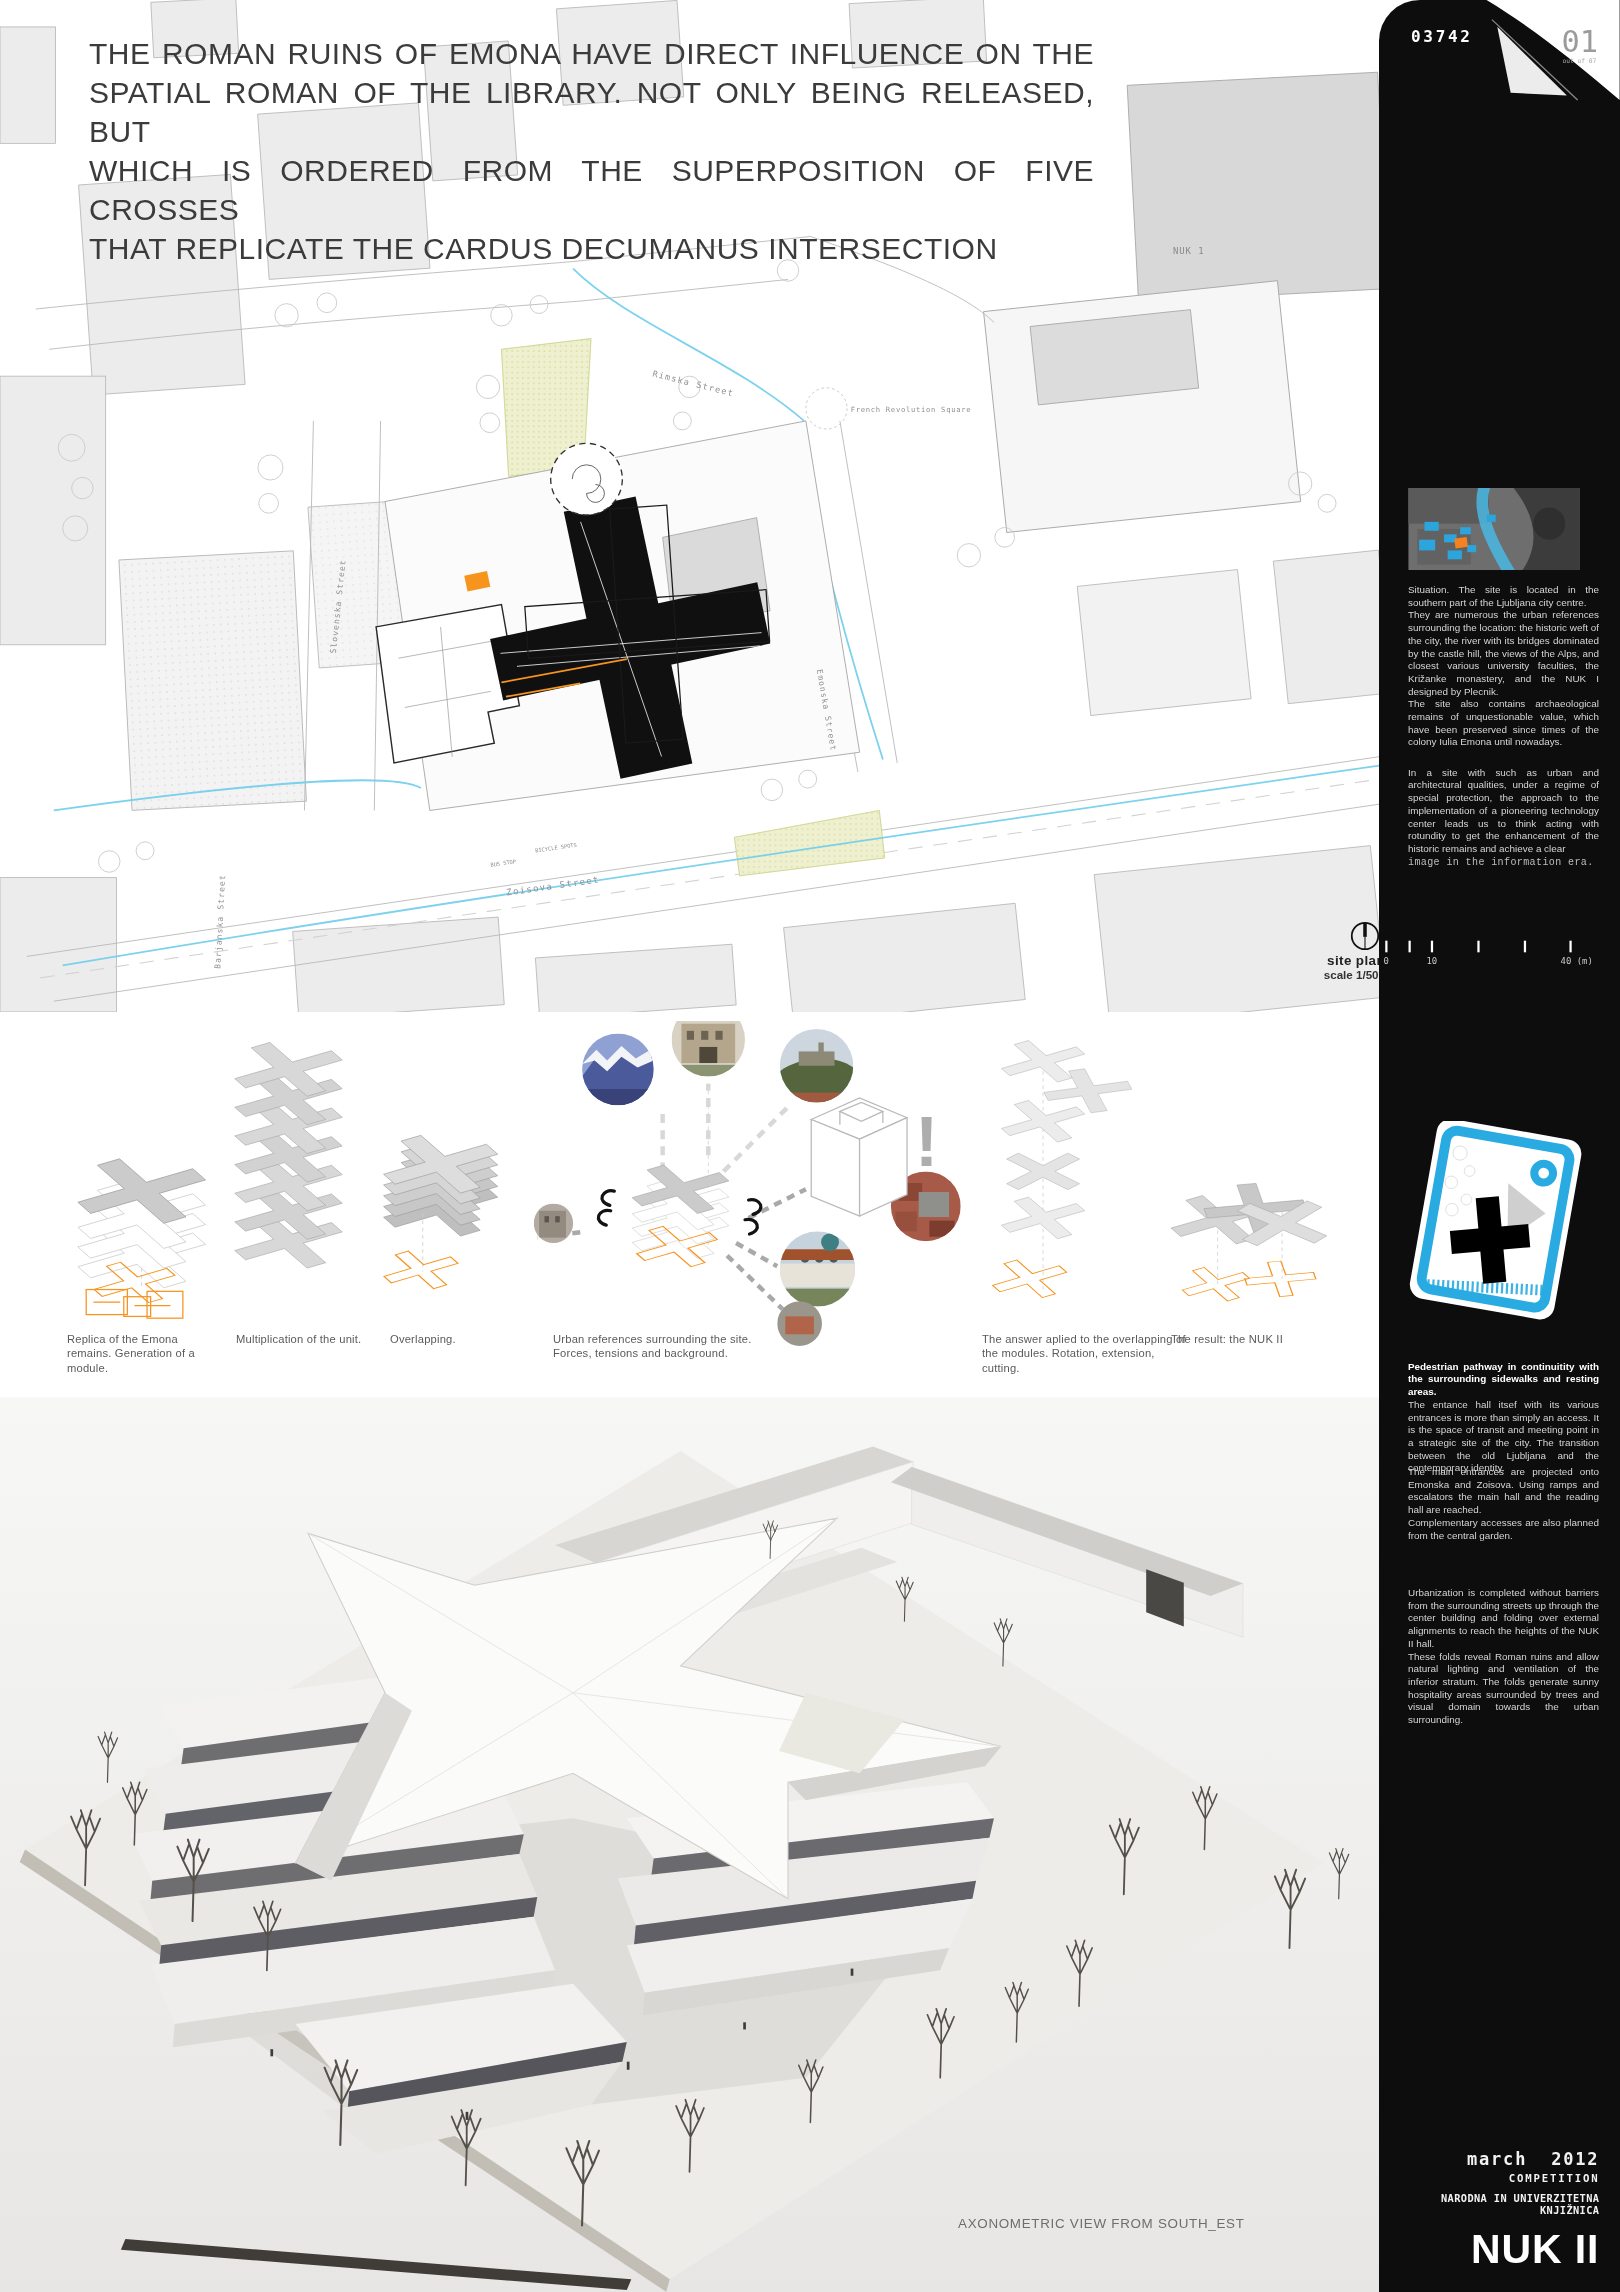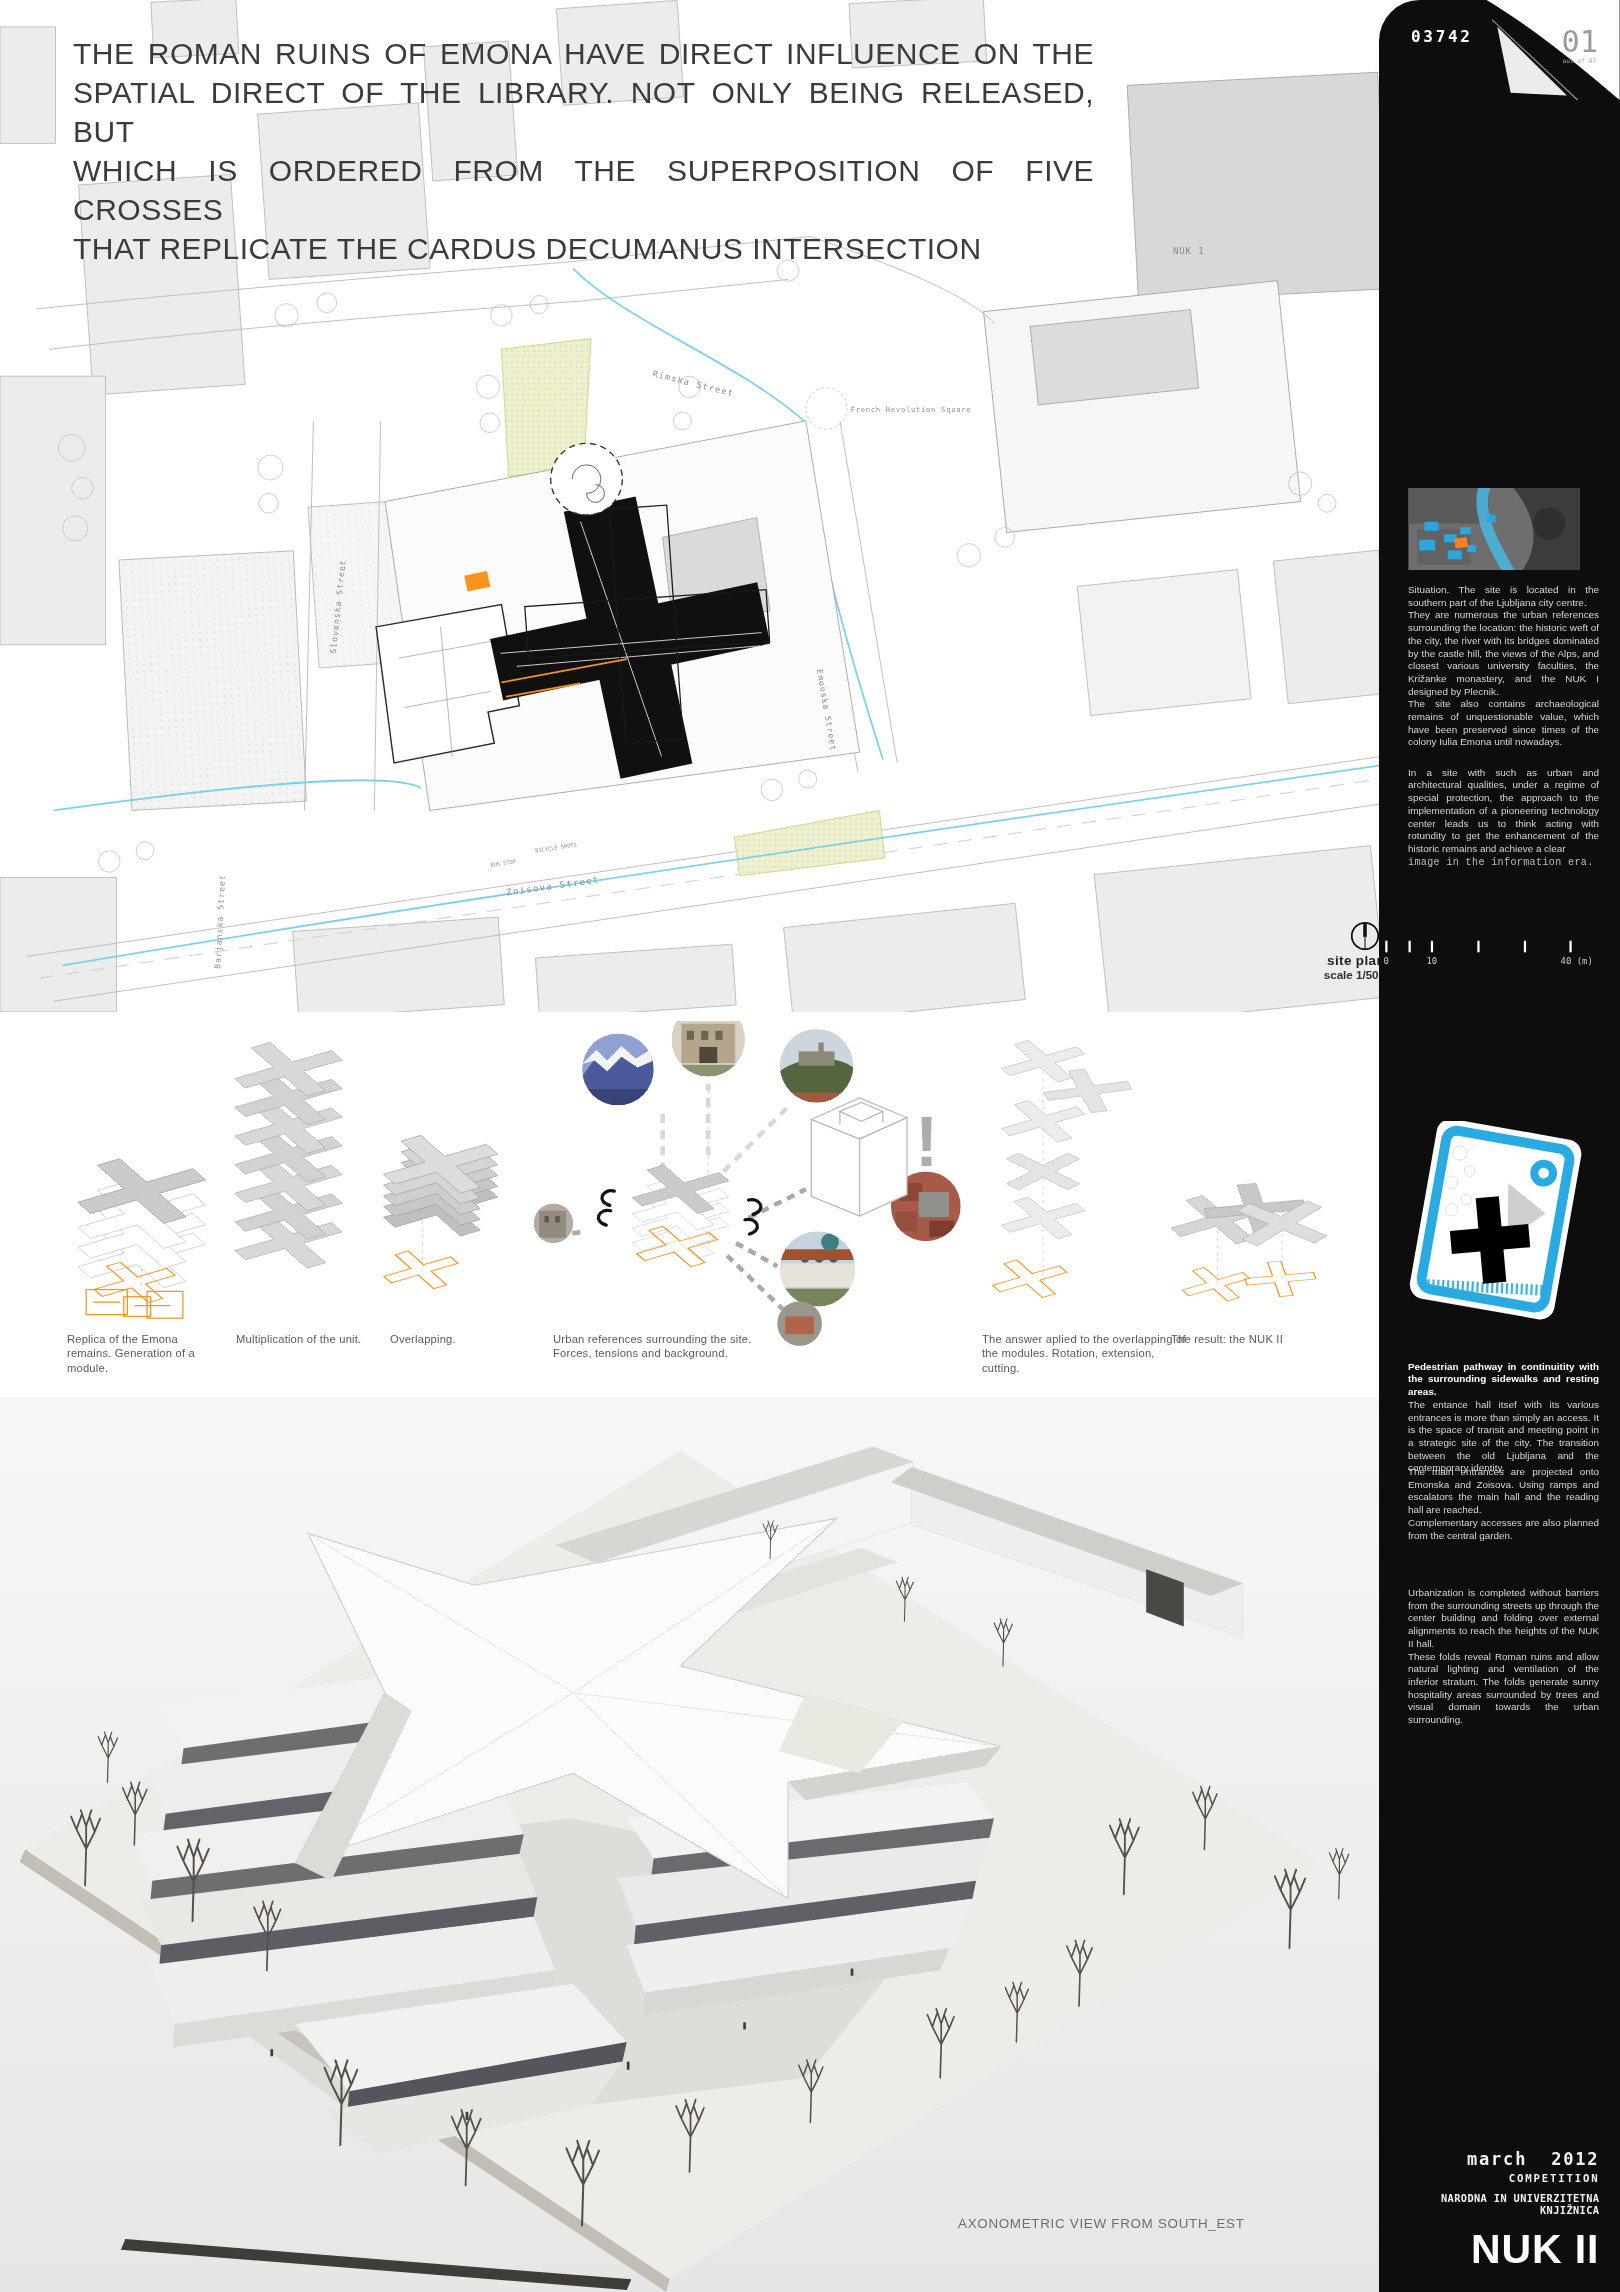--- a/index.html
+++ b/index.html
@@ -4,21 +4,21 @@
 <style>
   html,body{margin:0;padding:0;background:#fff;}
   .board{position:relative;width:1620px;height:2293px;background:#fff;overflow:hidden;
          font-family:"Liberation Sans",sans-serif;}
   .abs{position:absolute;}
   .mono{font-family:"DejaVu Sans Mono",monospace;}
 
   
   .statement{left:73px;top:34px;width:1021px;color:#3b3b3b;font-size:30px;line-height:39px;
              letter-spacing:0.5px;font-weight:400;}
-  .st-line{text-align:justify;text-align-last:justify;white-space:normal;}
+  .st-line{text-align:justify;text-align-last:justify;white-space:normal;margin-left:16px;}
   .st-last{text-align-last:left;}
 
   
   .plan-label{left:1236px;top:921px;width:149px;text-align:right;color:#222;}
   .plan-label .nicon{display:block;margin:0 5.4px 1.8px auto;width:30px;height:30px;}
   .plan-label .l1{font-weight:bold;font-size:13.4px;letter-spacing:0.4px;}
   .plan-label .l2{font-size:11.6px;font-weight:bold;color:#333;}
 
   
   .cap{top:1332px;font-size:11.2px;line-height:14.3px;color:#5a5a5a;letter-spacing:0.2px;}
@@ -183,21 +183,21 @@
       <text x="912" y="748" font-size="9" letter-spacing="1.2" transform="rotate(80 912 748)">Emonska Street</text>
       <text x="566" y="1000" font-size="10" letter-spacing="1.5" transform="rotate(-8 566 1000)">Zoisova Street</text>
       <text x="246" y="1082" font-size="9" letter-spacing="1.2" transform="rotate(-87 246 1082)">Barjanska Street</text>
       <text x="548" y="968" font-size="6" transform="rotate(-8 548 968)">BUS STOP</text>
       <text x="598" y="952" font-size="6" transform="rotate(-8 598 952)">BICYCLE SPOTS</text>
     </g>
   </svg>
 
   <div class="abs statement">
     <div class="st-line">THE ROMAN RUINS OF EMONA HAVE DIRECT INFLUENCE ON THE</div>
-    <div class="st-line">SPATIAL DIRECT OF THE LIBRARY. NOT ONLY BEING RELEASED, BUT</div>
+    <div class="st-line">SPATIAL ROMAN OF THE LIBRARY. NOT ONLY BEING RELEASED, BUT</div>
     <div class="st-line">WHICH IS ORDERED FROM THE SUPERPOSITION OF FIVE CROSSES</div>
     <div class="st-line st-last">THAT REPLICATE THE CARDUS DECUMANUS INTERSECTION</div>
   </div>
 
   <div class="abs plan-label">
     <svg class="nicon" viewBox="0 0 34 34">
       <circle cx="17" cy="17" r="15" fill="none" stroke="#111" stroke-width="2"></circle>
       <rect x="15" y="2" width="4" height="16" fill="#111"></rect>
       <line x1="17" y1="18" x2="17" y2="32" stroke="#111" stroke-width="1.2"></line>
     </svg>

